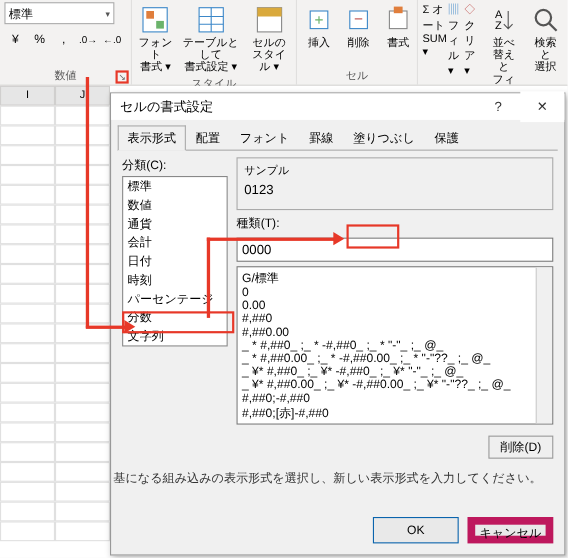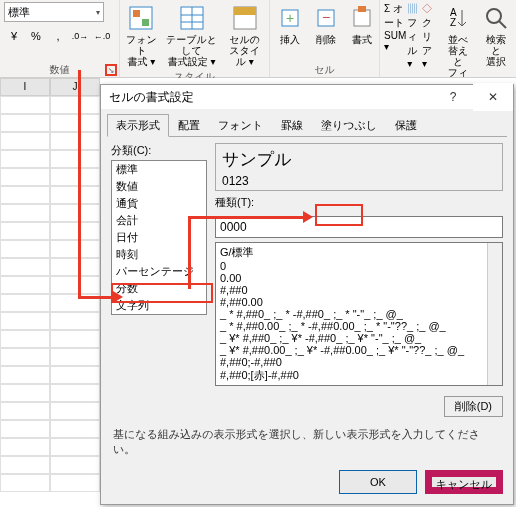--- a/index.html
+++ b/index.html
@@ -39,33 +39,33 @@
   .tab.active { background:#f0f0f0; border:1px solid #aaa; border-bottom:1px solid #f0f0f0; }
 
   .dlg-body { padding: 6px 10px; display:flex; gap:8px; }
   .cat-label { font-size:11px; margin-bottom:2px; }
   .cat-list { width: 96px; height: 155px; border:1px solid #888; background:#fff; overflow:hidden; }
   .cat-item { padding:1px 4px; font-size:11px; cursor:pointer; }
   .red-box-cat { position:absolute; border:2.5px solid #e73828; pointer-events:none; }
 
   .right-col { flex:1; display:flex; flex-direction:column; gap:4px; }
   .sample-box { border:1px solid #aaa; padding:4px 6px; height:48px; }
-  .sample-box .lbl { font-size:17px; }
+  .sample-box .lbl { font-size:10px; }
   .sample-box .val { font-size:12px; padding:3px 0; }
   .type-input { width:100%; height:22px; border:1px solid #7a7a7a; padding:0 4px; font-size:12px; }
   .red-box-input { position:absolute; border:2.5px solid #e73828; pointer-events:none; }
   .red-arrow { position:absolute; width:0;height:0; border-top:6px solid transparent; border-bottom:6px solid transparent; border-left:10px solid #e73828; }
   .format-list { flex:1; border:1px solid #7a7a7a; background:#fff; font-size:11px; padding:2px; overflow:hidden; height:120px; position:relative; }
   .format-list .sb { position:absolute; right:0; top:0; bottom:0; width:15px; background:#f0f0f0; border-left:1px solid #ccc; }
   .fmt-item { padding:0 2px; white-space:nowrap; overflow:hidden; text-overflow:clip;}
 
   .del-btn-row { text-align:right; padding: 4px 10px 0 0;}
   .del-btn { padding:2px 10px; font-size:11px; border:1px solid #999; background:#efefef; cursor:pointer;}
 
-  .hint { padding: 10px 12px; font-size:11px; color:#333; }
+  .hint { padding: 10px 2px; font-size:11px; color:#333; }
 
   .dlg-buttons { position:absolute; right:10px; bottom:10px; display:flex; gap:8px; }
   .dlg-btn { width:78px; height:24px; border:7px solid #be185d; background:#e9e9e9; font-size:11px; cursor:pointer; }
   .dlg-btn.primary { border:1.5px solid #0a64ad; }
 
   
   .redline { position:absolute; background:#e73828; }
 </style>
 </head>
 <body>

